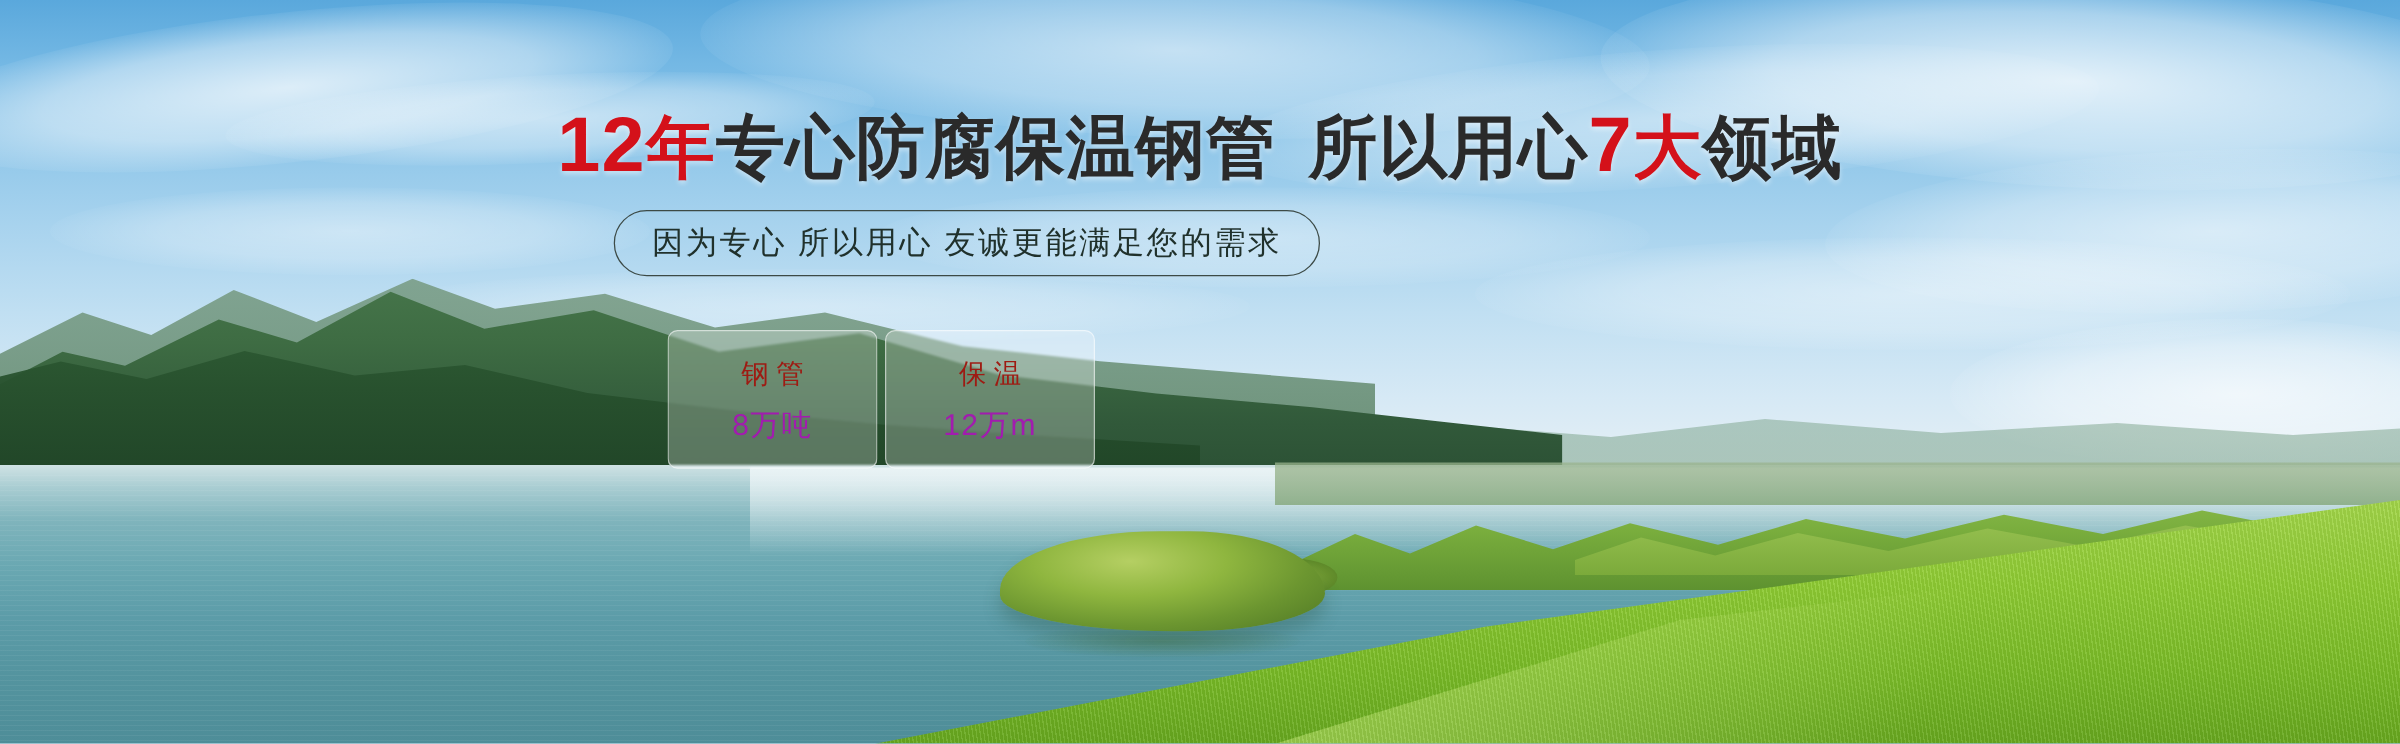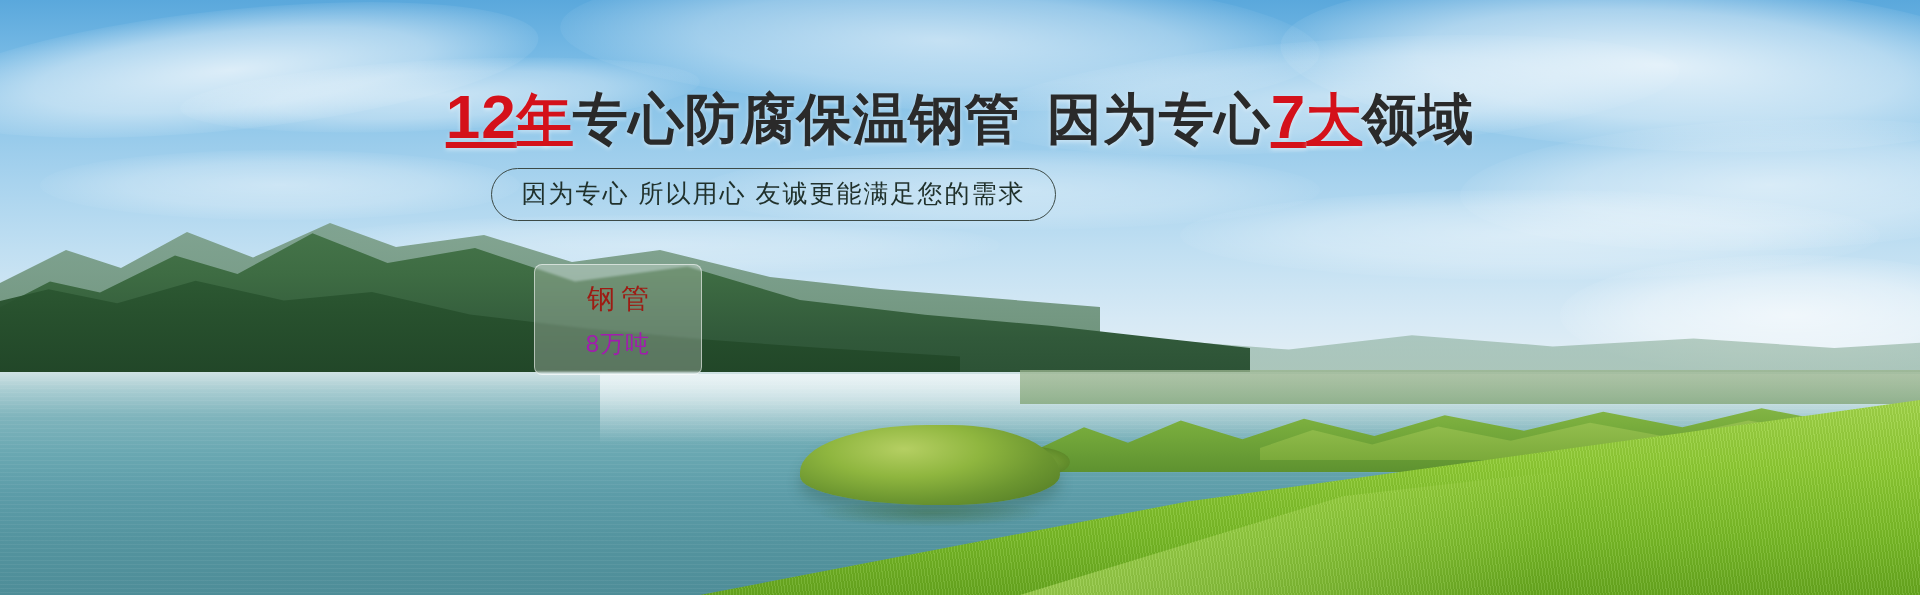--- a/index.html
+++ b/index.html
@@ -184,21 +184,20 @@
     font-size: 55px;
     font-weight: 700;
     letter-spacing: 1px;
     line-height: 1;
     white-space: nowrap;
     color: #2a2a2a;
     text-shadow: 0 2px 4px rgba(255,255,255,.45);
   }
   .headline .hl-red {
     color: #d4111a;
-    text-decoration: underline;
   }
   .headline .hl-num {
     font-size: 62px;
     font-weight: 700;
   }
   .headline .hl-gap { display: inline-block; width: 26px; }
 
   .subtitle-wrap {
     position: absolute;
     left: 0; top: 168px;
@@ -230,21 +229,21 @@
     background: rgba(255,255,255,.26);
     border: 1px solid rgba(255,255,255,.55);
     display: flex;
     flex-direction: column;
     align-items: center;
     justify-content: center;
     gap: 10px;
     backdrop-filter: blur(1px);
   }
   .card-label {
-    font-size: 28px;
+    font-size: 22px;
     letter-spacing: 6px;
     text-indent: 6px;
     color: #9e1b13;
     font-weight: 400;
   }
   .card-value {
     font-size: 24px;
     color: #a21caf;
     letter-spacing: 1px;
     font-weight: 400;
@@ -291,32 +290,36 @@
   <div class="island-tail"></div>
   <div class="island"></div>
 
   <div class="grass"></div>
   <div class="grass-light"></div>
   <div class="grass-texture"></div>
 
   <div class="content">
 
     <div class="headline">
-      <span class="hl-red hl-num">12</span><span class="hl-red">年</span><span>专心防腐保温钢管</span><span class="hl-gap"></span><span>因为专心</span><span class="hl-red hl-num">7</span><span class="hl-red">大</span><span>领域</span>
+      <span class="hl-red hl-num">12</span><span class="hl-red">年</span><span>专心防腐保温钢管</span><span class="hl-gap"></span><span>所以用心</span><span class="hl-red hl-num">7</span><span class="hl-red">大</span><span>领域</span>
     </div>
 
     <div class="subtitle-wrap">
       <div class="subtitle">因为专心 所以用心  友诚更能满足您的需求</div>
     </div>
 
     <div class="cards">
 
       <div class="card">
         <div class="card-label">钢管</div>
         <div class="card-value"><span>8万吨</span></div>
       </div>
 
 
+      <div class="card">
+        <div class="card-label">保温</div>
+        <div class="card-value"><span>12万m</span></div>
+      </div>
 
     </div>
 
   </div>
 </div>
 
 </body></html>

